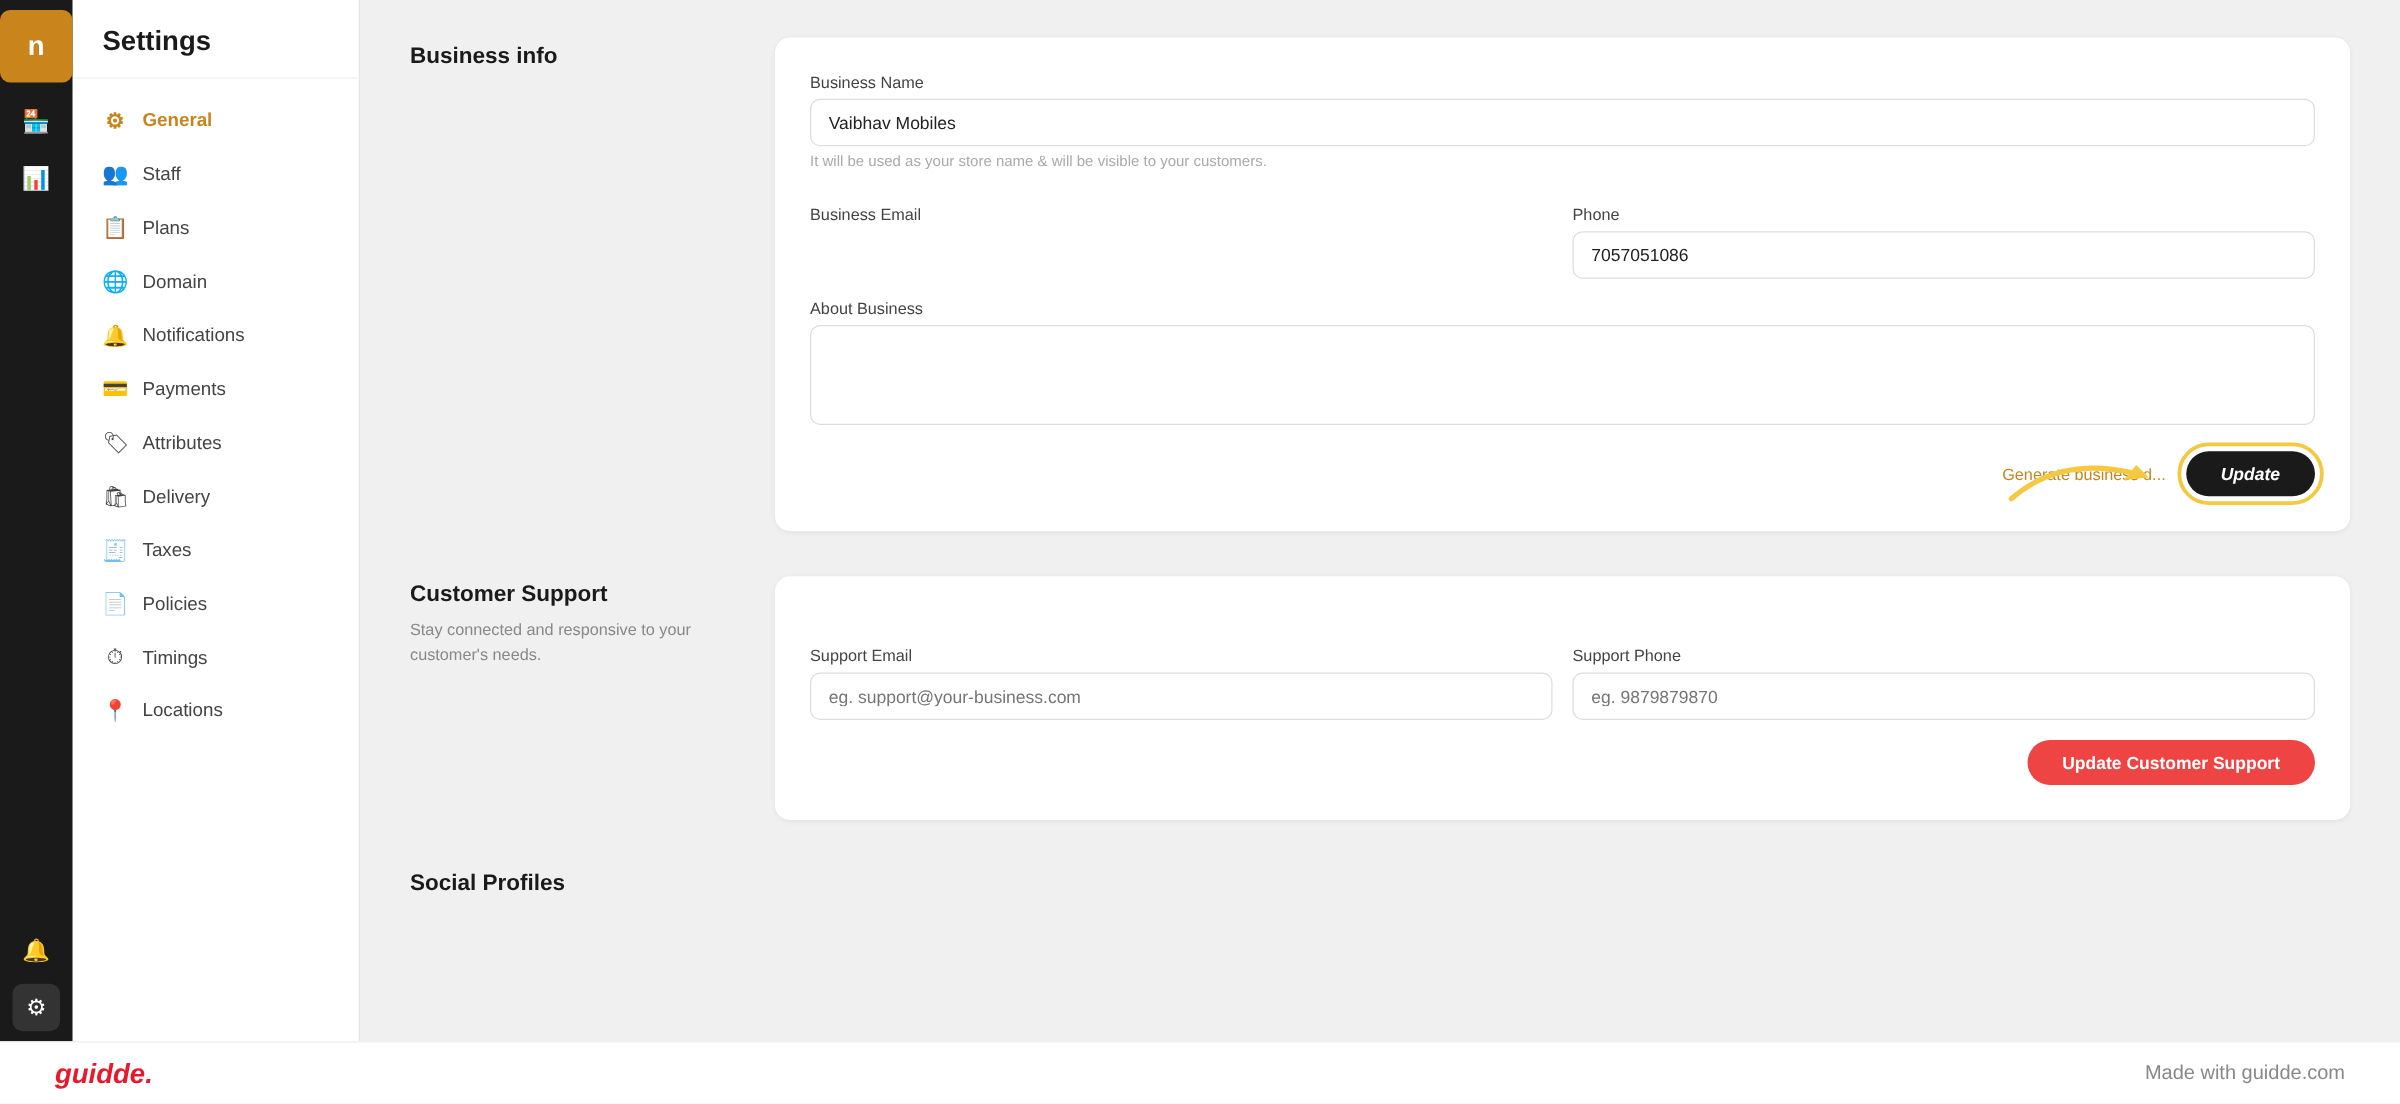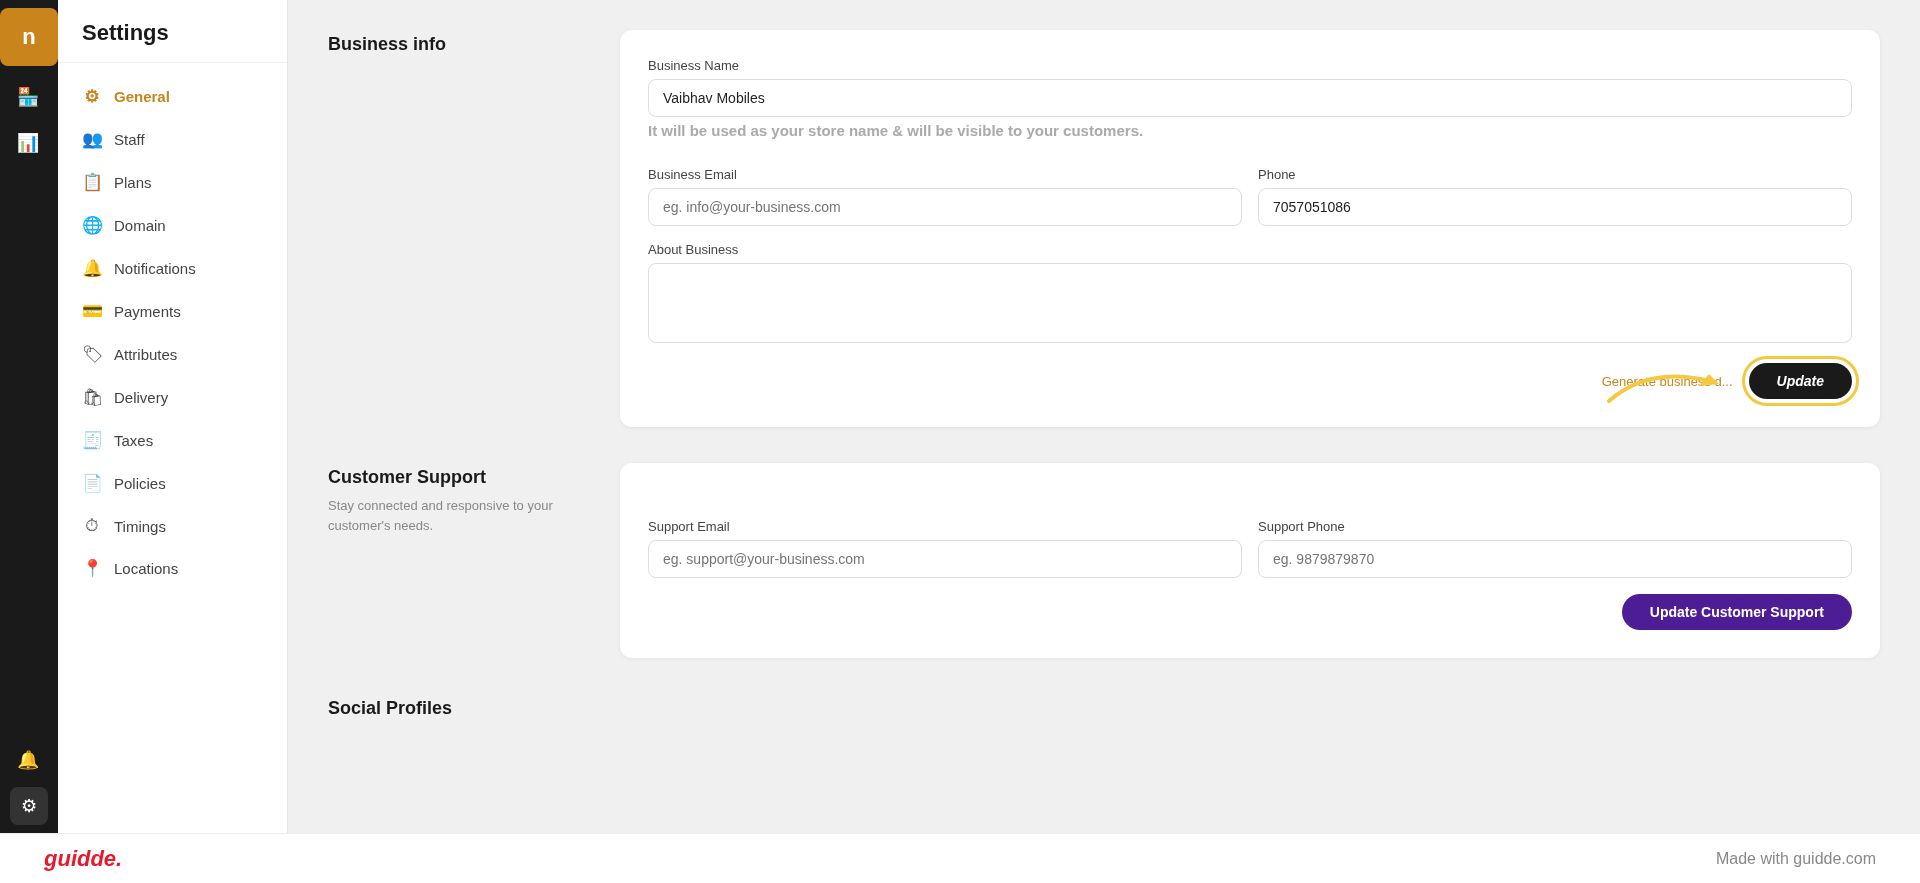--- a/index.html
+++ b/index.html
@@ -126,24 +126,23 @@
       width: 100%;
       padding: 10px 14px;
       border: 1px solid #ddd;
       border-radius: 8px;
       font-size: 14px;
       color: #222;
       background: #fff;
       outline: none;
     }
     .form-hint {
-      font-size: 15px;
+      font-size: 12px;
       color: #aaa;
       margin-top: 5px;
-      font-weight: bold;
     }
     .form-row {
       display: flex;
       gap: 16px;
       margin-top: 28px;
     }
     .form-group { flex: 1; }
     .form-textarea {
       width: 100%;
       height: 80px;
@@ -182,21 +181,21 @@
     }
 
     
     .btn-highlighted {
       outline: 3px solid #f5c842;
       outline-offset: 4px;
       font-style: italic;
     }
 
     .btn-update-cs {
-      background: #4c1d95;
+      background: #ef4444;
       color: #fff;
       border: none;
       border-radius: 24px;
       padding: 10px 28px;
       font-size: 14px;
       font-weight: 600;
       cursor: pointer;
     }
 
     
@@ -310,21 +309,20 @@
       </div>
       <div class="section-card">
         <div class="form-group">
           <label class="form-label">Business Name</label>
           <input class="form-input" type="text" value="Vaibhav Mobiles" style="">
           <div class="form-hint">It will be used as your store name &amp; will be visible to your customers.</div>
         </div>
         <div class="form-row">
           <div class="form-group">
             <label class="form-label">Business Email</label>
-            <input class="form-input" type="email" placeholder="eg. info@your-business.com" style="">
           </div>
           <div class="form-group">
             <label class="form-label">Phone</label>
             <input class="form-input" type="text" value="7057051086" style="">
           </div>
         </div>
         <div class="form-group" style="margin-top:16px;">
           <label class="form-label">About Business</label>
           <textarea class="form-textarea" style=""></textarea>
         </div>

